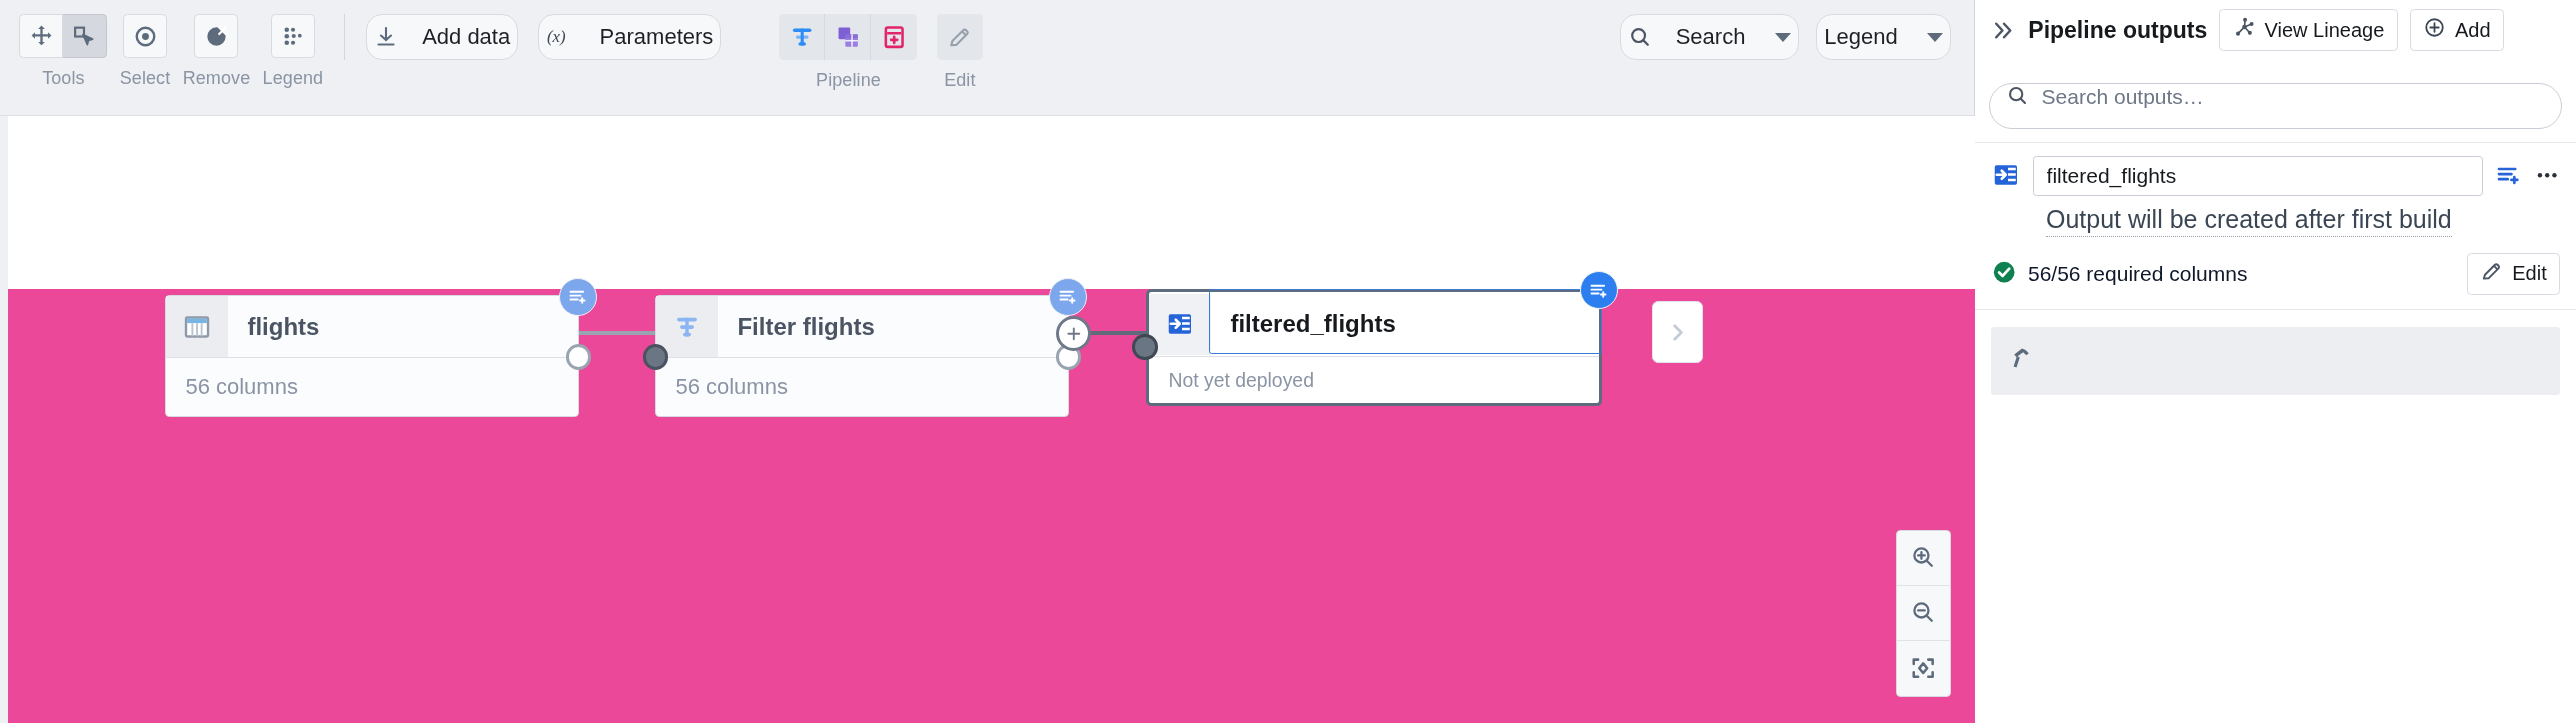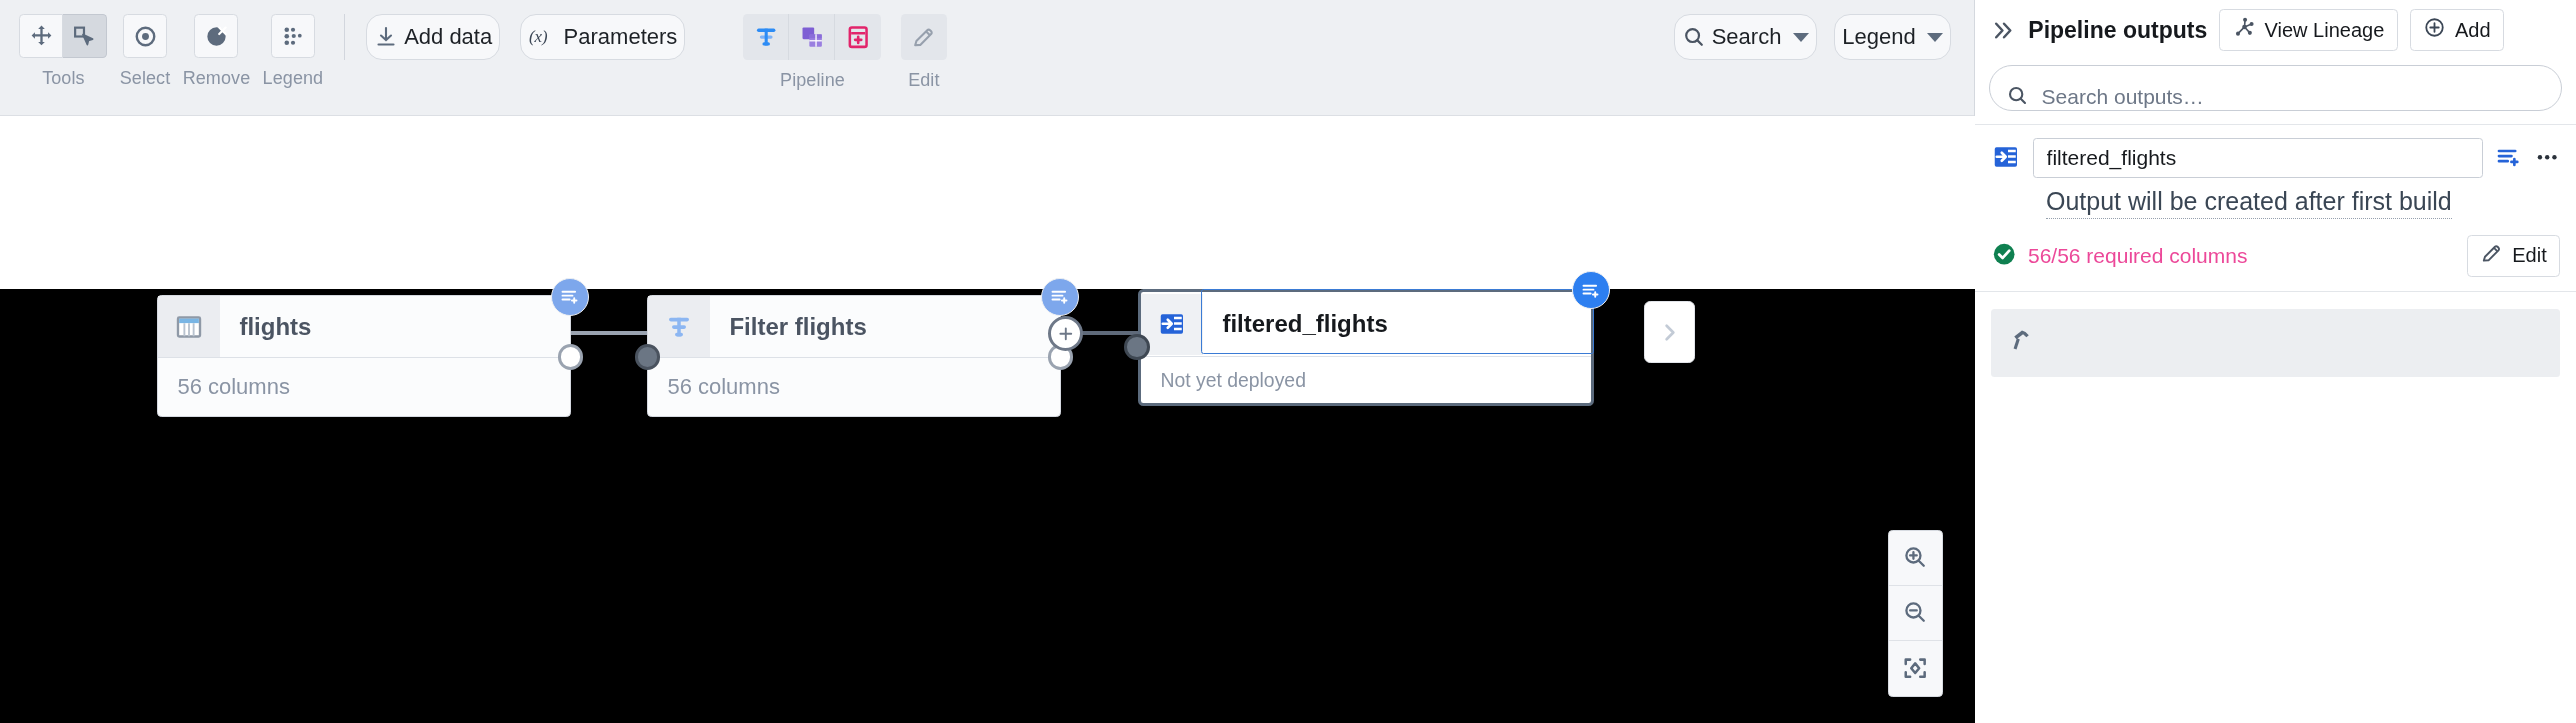--- a/index.html
+++ b/index.html
@@ -69,21 +69,21 @@
     margin: 0 21px;
     align-self: flex-start;
   }
 
   .text-btn {
     height: 46px;
     background: #f7f8fa;
     border: 0.9px solid #d7dbe1;
     border-radius: 16px;
     display: flex; align-items: center;
-    gap: 6px;
+    gap: 24px;
     padding: 0 7px;
     font-size: 22px;
     color: #1d2126;
     cursor: pointer;
     white-space: nowrap;
   }
   .text-btn .g { display: flex; align-items: center; }
 
   .tgroup-flat {
     display: flex;
@@ -118,24 +118,24 @@
     width: 0; height: 0;
     border-left: 8px solid transparent;
     border-right: 8px solid transparent;
     border-top: 9.7px solid #5d6b7d;
     margin-left: 5.3px;
   }
 
   
   .canvas {
     position: absolute;
-    left: 0; top: 116px;
+    left: 8px; top: 116px;
     width: 1975px;
     height: 607px;
-    background: #000000;
+    background: #ec4899;
     overflow: hidden;
   }
   .white-band {
     position: absolute;
     left: 0; top: 0;
     width: 1975px; height: 173px;
     background: #ffffff;
   }
 
   .node {
@@ -291,24 +291,25 @@
     font-size: 20px;
     color: #16191d;
     cursor: pointer;
     white-space: nowrap;
   }
   .search-wrap { padding: 5.3px 14px 12.3px 14px; }
   .search-box {
     height: 46px;
     border: 0.9px solid #c9ced6;
     border-radius: 23px;
-    display: flex; align-items: flex-end;
+    display: flex; align-items: flex-start;
     gap: 10.6px;
     padding: 0 16px;
     background: #ffffff;
+    margin-top: 18px;
   }
   .search-box input {
     border: none; outline: none;
     font-size: 21px;
     color: #16191d;
     background: transparent;
     width: 100%;
     font-family: "Liberation Sans", sans-serif;
   }
   .search-box input::placeholder { color: #6d7787; }
@@ -338,21 +339,21 @@
     border-bottom: 1.8px dotted #96a0ad;
     display: inline-block;
     line-height: 1.25;
     cursor: pointer;
   }
   .cols-line {
     display: flex; align-items: center;
     padding: 16px 16px 14px 16px;
     gap: 10.6px;
   }
-  .cols-text { font-size: 21px; color: #ec4899; }
+  .cols-text { font-size: 21px; color: #0f172a; }
   .cols-spacer { flex: 1; }
 
   .notice {
     margin: 17.6px 16px 0 16px;
     background: #eceef1;
     border-radius: 3.5px;
     padding: 17.6px 19.4px 21px 17.6px;
     display: flex;
     gap: 14px;
   }

